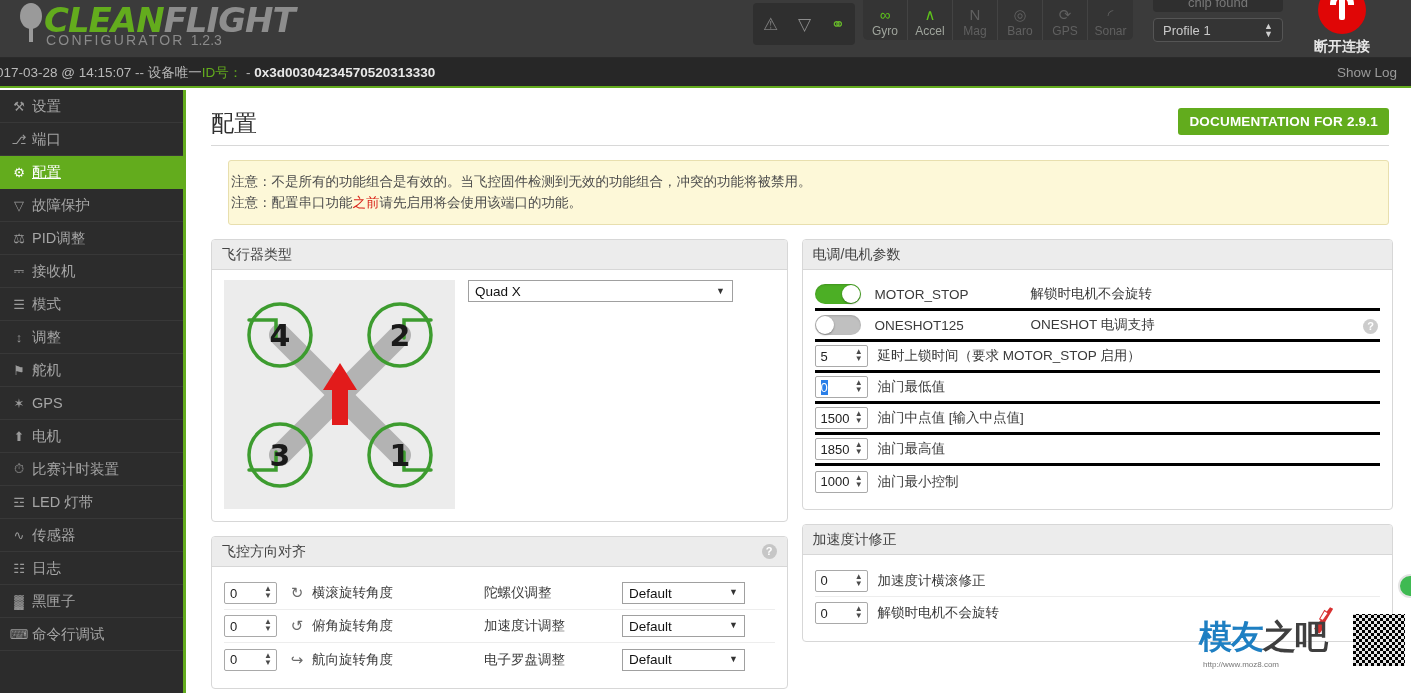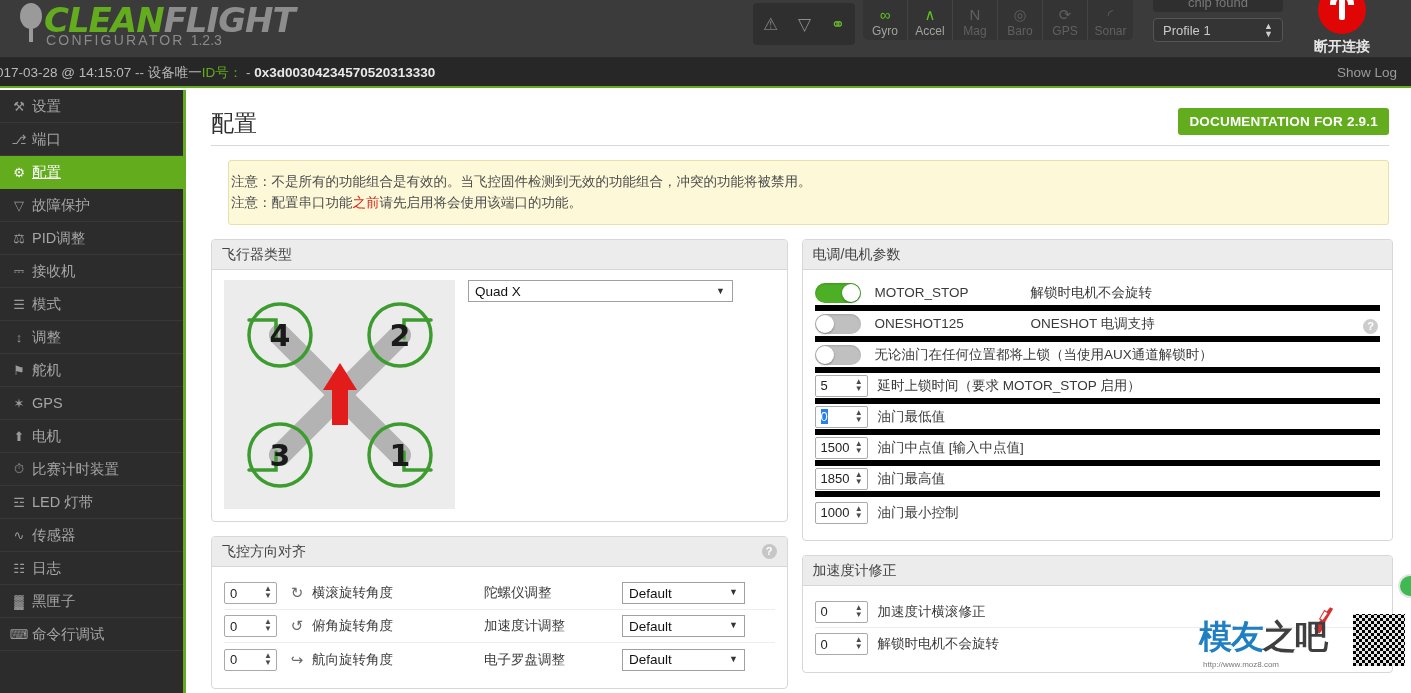--- a/index.html
+++ b/index.html
@@ -255,21 +255,21 @@
   }
   .sel-box .caret {
     position: absolute; right: 7px; top: 5px;
     font-size: 9px; color: #333;
   }
 
   
   .erow {
     display: flex; align-items: center;
     height: 31px;
-    border-bottom: 6px solid #000000;
+    border-bottom: 3px solid #000000;
     position: relative;
   }
   .erow:last-child { border-bottom: none; }
   .toggle {
     width: 46px; height: 20px; border-radius: 11px;
     background: #c0c0c0; position: relative; flex: none;
     margin-right: 14px;
     box-shadow: inset 0 1px 2px rgba(0,0,0,0.15);
   }
   .toggle.on { background: #4caf25; }
@@ -660,26 +660,20 @@
 
           <div class="erow">
             <div class="toggle">
                 <div class="knob"></div>
               </div>
             <span class="elabel mono">ONESHOT125</span>
             <span class="edesc">ONESHOT 电调支持</span>
             <span class="help-inline">?</span>
           </div>
 
-          <div class="erow">
-            <div class="toggle">
-                <div class="knob"></div>
-              </div>
-            <span class="elabel">无论油门在任何位置都将上锁（当使用AUX通道解锁时）</span>
-          </div>
 
           <div class="erow">
             <div class="num">
               <span class="val">5</span>
               <span class="arrows">▲<br>▼</span>
             </div>
             <span class="elabel">延时上锁时间（要求 MOTOR_STOP 启用）</span>
           </div>
 
           <div class="erow">

